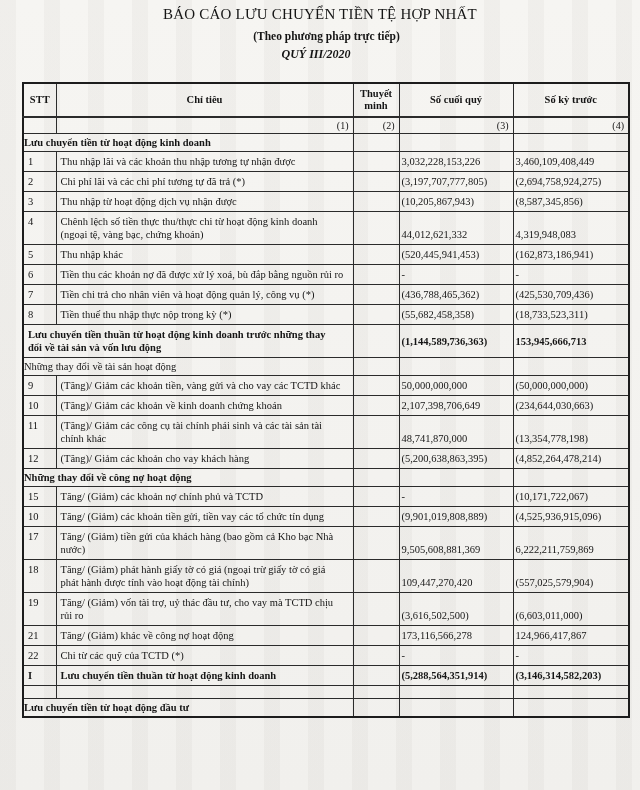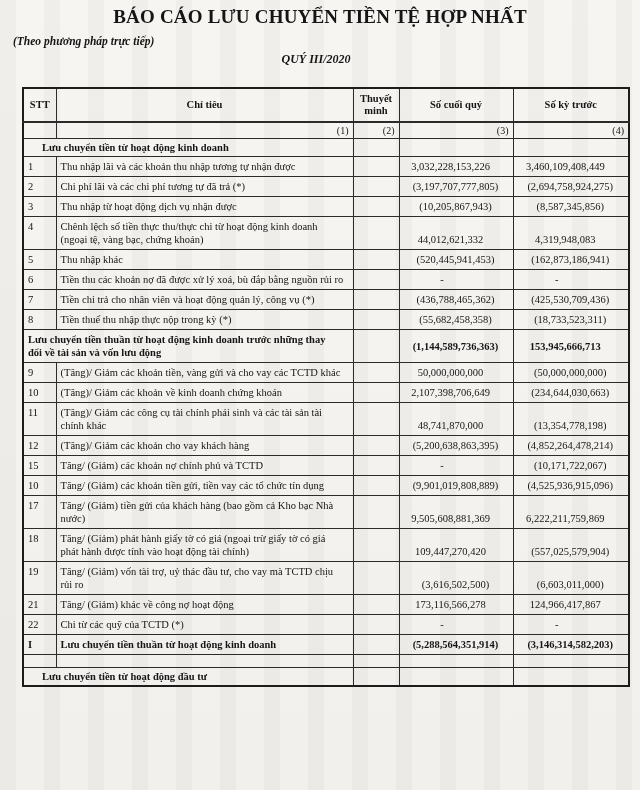--- a/index.html
+++ b/index.html
@@ -7,24 +7,24 @@
     width:640px;height:790px;overflow:hidden;
     background:
       repeating-linear-gradient(90deg, rgba(120,112,104,0.05) 0 16px, rgba(255,255,255,0) 16px 44px),
       linear-gradient(#f6f5f2,#f1f0ed);
     font-family:"Liberation Serif","DejaVu Serif",serif;
     color:#151515;
     -webkit-font-smoothing:antialiased;
   }
   .page{padding-top:6px;}
   .title{
-    margin:0;text-align:center;font-size:19px;font-weight:bold;letter-spacing:.2px;
+    margin:0;text-align:center;font-size:15px;font-weight:normal;letter-spacing:.2px;
   }
   .subtitle{
-    margin:7px 0 0 13px;font-size:11.5px;font-weight:bold;font-style:italic;
+    margin:7px 0 0 13px;text-align:center;font-size:11.5px;font-weight:bold;
   }
   .period{
     margin:5px 8px 0 0;text-align:center;font-size:12px;font-weight:bold;font-style:italic;
   }
   table{
     margin:20px 0 0 22px;
     width:606px;
     border-collapse:collapse;
     table-layout:fixed;
     font-size:10.5px;
@@ -35,24 +35,24 @@
   thead th{
     font-weight:bold;text-align:center;vertical-align:middle;
     padding:3px 2px;height:26px;font-size:10.5px;line-height:12px;
     border-bottom-width:2px;
   }
   .idx-row td{
     text-align:right;font-size:10px;padding:1px 4px;height:13px;vertical-align:middle;
   }
   td.stt{vertical-align:top;text-align:left;padding:3px 2px 3px 4px;}
   td.label{vertical-align:top;text-align:left;padding:3px 4px;white-space:pre-line;}
-  td.sec{vertical-align:middle;padding:2px 18px;}
+  td.sec{vertical-align:middle;padding:2px 0;}
   .section-row.bold .sec{font-weight:bold;}
   td.num{
-    text-align:center;vertical-align:bottom;padding:3px 3px 3px 2px;
+    text-align:left;vertical-align:bottom;padding:3px 3px 3px 2px;
     font-variant-numeric:tabular-nums;
   }
   td.num.pos{padding-right:13px;}
   td.num.dash{padding-right:30px;}
   .total-row td{font-weight:bold;}
   .total-row td.label{padding-bottom:3px;}
   .total-row td.num{vertical-align:middle;}
   .spacer-row td{height:12px;padding:0;}
 </style>
 </head>
@@ -151,20 +151,26 @@
           <td class="num">(55,682,458,358)</td>
           <td class="num">(18,733,523,311)</td>
         </tr>
         <tr class="total-row">
           <td class="label" colspan="2">Lưu chuyển tiền thuần từ hoạt động kinh doanh trước những thay
 đổi về tài sản và vốn lưu động</td>
           <td class="note"></td>
           <td class="num">(1,144,589,736,363)</td>
           <td class="num pos">153,945,666,713</td>
         </tr>
+        <tr class="section-row">
+          <td class="label sec" colspan="2">Những thay đổi về tài sản hoạt động</td>
+          <td class="note"></td>
+          <td class="num"></td>
+          <td class="num"></td>
+        </tr>
         <tr class="item-row">
           <td class="stt">9</td>
           <td class="label" colspan="1">(Tăng)/ Giảm các khoản tiền, vàng gửi và cho vay các TCTD khác</td>
           <td class="note"></td>
           <td class="num pos">50,000,000,000</td>
           <td class="num">(50,000,000,000)</td>
         </tr>
         <tr class="item-row">
           <td class="stt">10</td>
           <td class="label" colspan="1">(Tăng)/ Giảm các khoản về kinh doanh chứng khoán</td>
@@ -179,20 +185,26 @@
           <td class="note"></td>
           <td class="num pos">48,741,870,000</td>
           <td class="num">(13,354,778,198)</td>
         </tr>
         <tr class="item-row">
           <td class="stt">12</td>
           <td class="label" colspan="1">(Tăng)/ Giảm các khoản cho vay khách hàng</td>
           <td class="note"></td>
           <td class="num">(5,200,638,863,395)</td>
           <td class="num">(4,852,264,478,214)</td>
+        </tr>
+        <tr class="section-row bold">
+          <td class="label sec" colspan="2">Những thay đổi về công nợ hoạt động</td>
+          <td class="note"></td>
+          <td class="num"></td>
+          <td class="num"></td>
         </tr>
         <tr class="item-row">
           <td class="stt">15</td>
           <td class="label" colspan="1">Tăng/ (Giảm) các khoản nợ chính phủ và TCTD</td>
           <td class="note"></td>
           <td class="num dash">-</td>
           <td class="num">(10,171,722,067)</td>
         </tr>
         <tr class="item-row">
           <td class="stt">10</td>

